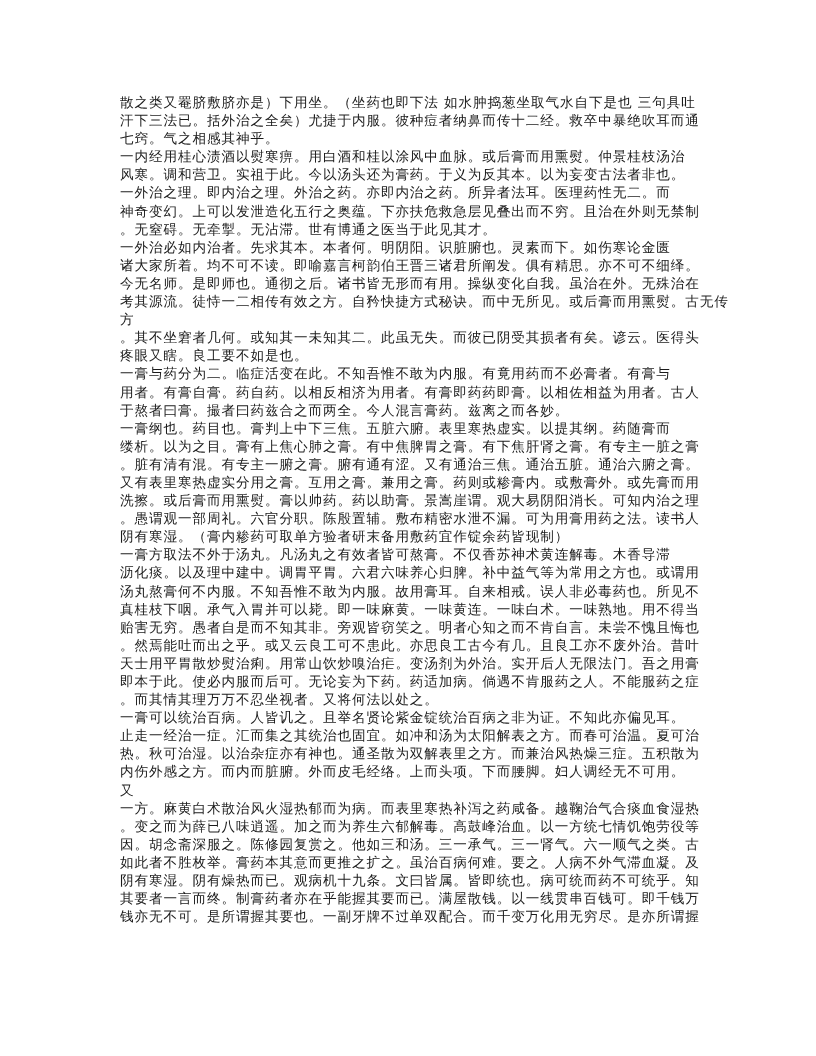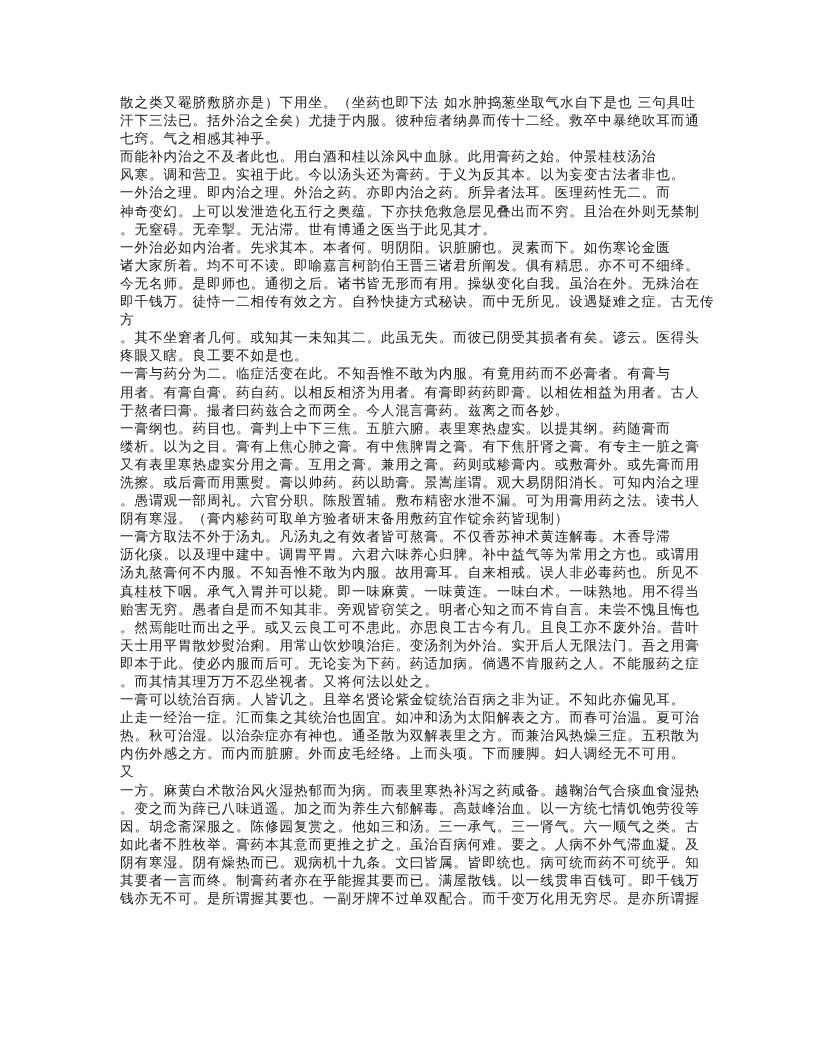--- a/index.html
+++ b/index.html
@@ -17,37 +17,38 @@
   }
   .line { white-space: nowrap; height: 18.1px; }
 </style>
 </head>
 <body>
 
 <div class="page" id="page">
     <div class="line">散之类又罨脐敷脐亦是）下用坐。（坐药也即下法 如水肿捣葱坐取气水自下是也 三句具吐</div>
     <div class="line">汗下三法已。括外治之全矣）尤捷于内服。彼种痘者纳鼻而传十二经。救卒中暴绝吹耳而通</div>
     <div class="line">七窍。气之相感其神乎。</div>
-    <div class="line">而能补内治之不及者此也。用白酒和桂以涂风中血脉。此用膏药之始。仲景桂枝汤治</div>
+    <div class="line">一内经用桂心渍酒以熨寒痹。用白酒和桂以涂风中血脉。或后膏而用熏熨。仲景桂枝汤治</div>
     <div class="line">风寒。调和营卫。实祖于此。今以汤头还为膏药。于义为反其本。以为妄变古法者非也。</div>
     <div class="line">一外治之理。即内治之理。外治之药。亦即内治之药。所异者法耳。医理药性无二。而</div>
     <div class="line">神奇变幻。上可以发泄造化五行之奥蕴。下亦扶危救急层见叠出而不穷。且治在外则无禁制</div>
     <div class="line">。无窒碍。无牵掣。无沾滞。世有博通之医当于此见其才。</div>
     <div class="line">一外治必如内治者。先求其本。本者何。明阴阳。识脏腑也。灵素而下。如伤寒论金匮</div>
     <div class="line">诸大家所着。均不可不读。即喻嘉言柯韵伯王晋三诸君所阐发。俱有精思。亦不可不细绎。</div>
     <div class="line">今无名师。是即师也。通彻之后。诸书皆无形而有用。操纵变化自我。虽治在外。无殊治在</div>
-    <div class="line">即千钱万。徒恃一二相传有效之方。自矜快捷方式秘诀。而中无所见。设遇疑难之症。古无传</div>
+    <div class="line">考其源流。徒恃一二相传有效之方。自矜快捷方式秘诀。而中无所见。或后膏而用熏熨。古无传</div>
     <div class="line">方</div>
     <div class="line">。其不坐窘者几何。或知其一未知其二。此虽无失。而彼已阴受其损者有矣。谚云。医得头</div>
     <div class="line">疼眼又瞎。良工要不如是也。</div>
     <div class="line">一膏与药分为二。临症活变在此。不知吾惟不敢为内服。有竟用药而不必膏者。有膏与</div>
     <div class="line">用者。有膏自膏。药自药。以相反相济为用者。有膏即药药即膏。以相佐相益为用者。古人</div>
     <div class="line">于熬者曰膏。撮者曰药兹合之而两全。今人混言膏药。兹离之而各妙。</div>
     <div class="line">一膏纲也。药目也。膏判上中下三焦。五脏六腑。表里寒热虚实。以提其纲。药随膏而</div>
     <div class="line">缕析。以为之目。膏有上焦心肺之膏。有中焦脾胃之膏。有下焦肝肾之膏。有专主一脏之膏</div>
+    <div class="line">。脏有清有混。有专主一腑之膏。腑有通有涩。又有通治三焦。通治五脏。通治六腑之膏。</div>
     <div class="line">又有表里寒热虚实分用之膏。互用之膏。兼用之膏。药则或糁膏内。或敷膏外。或先膏而用</div>
     <div class="line">洗擦。或后膏而用熏熨。膏以帅药。药以助膏。景嵩崖谓。观大易阴阳消长。可知内治之理</div>
     <div class="line">。愚谓观一部周礼。六官分职。陈殷置辅。敷布精密水泄不漏。可为用膏用药之法。读书人</div>
     <div class="line">阴有寒湿。（膏内糁药可取单方验者研末备用敷药宜作锭余药皆现制）</div>
     <div class="line">一膏方取法不外于汤丸。凡汤丸之有效者皆可熬膏。不仅香苏神术黄连解毒。木香导滞</div>
     <div class="line">沥化痰。以及理中建中。调胃平胃。六君六味养心归脾。补中益气等为常用之方也。或谓用</div>
     <div class="line">汤丸熬膏何不内服。不知吾惟不敢为内服。故用膏耳。自来相戒。误人非必毒药也。所见不</div>
     <div class="line">真桂枝下咽。承气入胃并可以毙。即一味麻黄。一味黄连。一味白术。一味熟地。用不得当</div>
     <div class="line">贻害无穷。愚者自是而不知其非。旁观皆窃笑之。明者心知之而不肯自言。未尝不愧且悔也</div>
     <div class="line">。然焉能吐而出之乎。或又云良工可不患此。亦思良工古今有几。且良工亦不废外治。昔叶</div>

